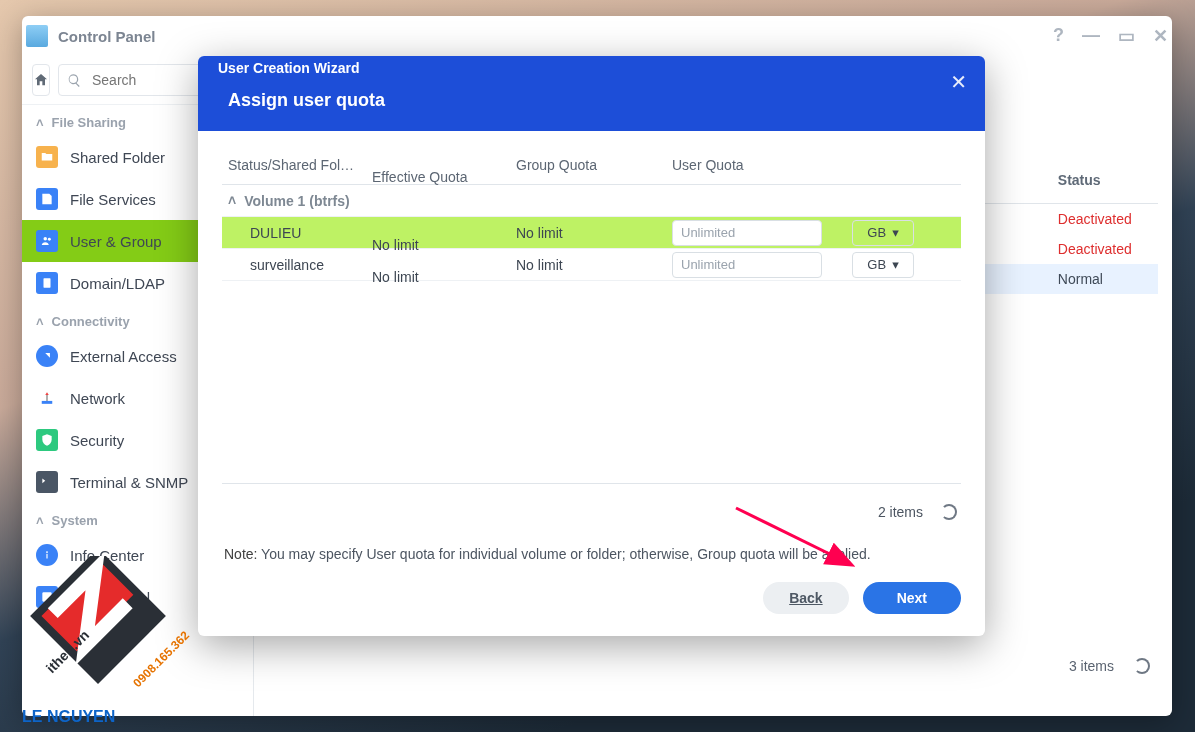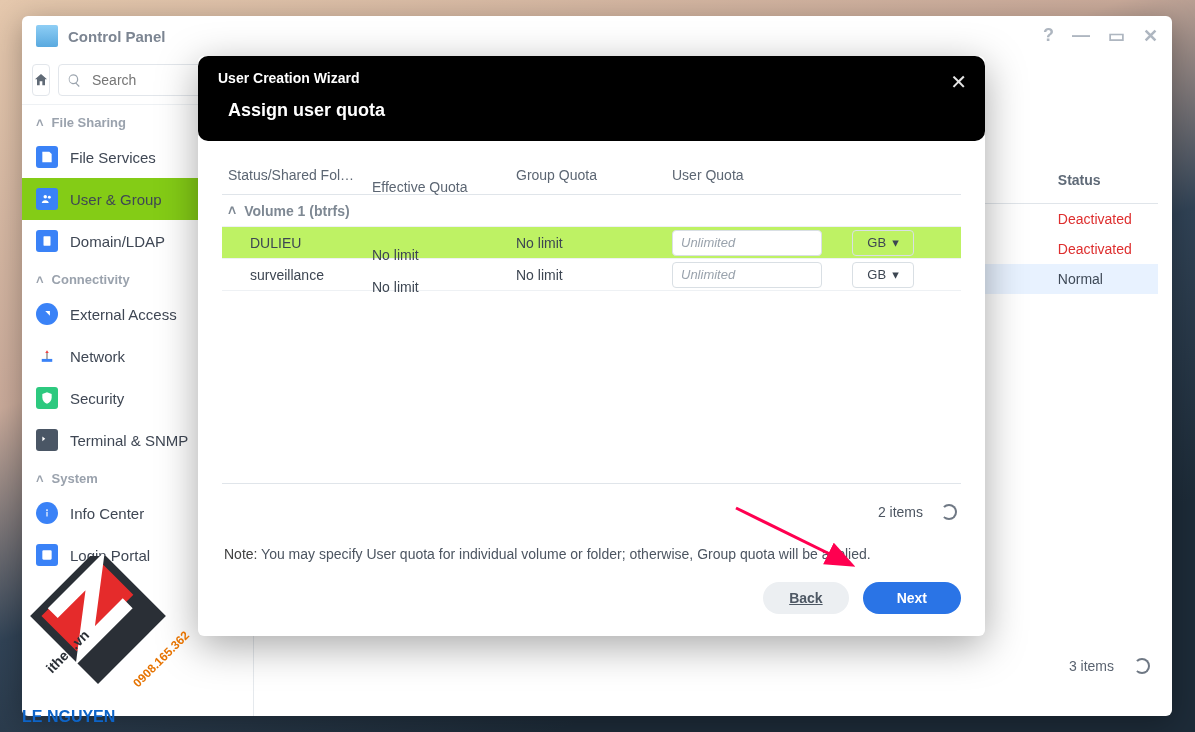--- a/index.html
+++ b/index.html
@@ -1,19 +1,19 @@
 <!DOCTYPE html>
 <html><head>
 <meta charset="utf-8">
 <style>
   * { box-sizing: border-box; font-family: -apple-system, BlinkMacSystemFont, "Segoe UI", Helvetica, Arial, sans-serif; }
   body { margin:0; width:1195px; height:732px; background:linear-gradient(160deg,#e5c8ad 0%,#c9aa9a 35%,#314356 55%,#1d2b38 80%); overflow:hidden; position:relative; }
 
   .window { position:absolute; top:16px; left:22px; width:1150px; height:700px; background:#fff; border-radius:6px; box-shadow:0 6px 30px rgba(0,0,0,.3); display:flex; flex-direction:column; }
-  .titlebar { height:40px; display:flex; align-items:center; padding:0 14px; color:#7c8592; font-size:15px; font-weight:600; }
+  .titlebar { height:40px; display:flex; align-items:center; padding:0 4px; color:#7c8592; font-size:15px; font-weight:600; }
   .titlebar .app-icon { width:22px; height:22px; background:linear-gradient(#8ecef5,#59a9df); border-radius:2px; margin-right:10px; display:flex; align-items:center; justify-content:center; }
   .tb-controls { margin-left:auto; display:flex; gap:18px; color:#aeb6c0; font-size:18px; }
   .tb-controls span { cursor:pointer; }
 
   .body { flex:1; display:flex; min-height:0; }
   .sidebar { width:232px; border-right:1px solid #e5e9ed; display:flex; flex-direction:column; }
   .search-row { display:flex; align-items:flex-end; padding:8px 10px; gap:8px; border-bottom:1px solid #eef1f4; }
   .home-btn { width:32px; height:32px; border:1px solid #e2e6eb; border-radius:4px; display:flex; align-items:center; justify-content:center; color:#606a76; }
   .search-field { flex:1; display:flex; align-items:center; gap:8px; height:32px; border:1px solid #e2e6eb; border-radius:4px; color:#aab2bc; padding:0 8px; font-size:14px; }
   .search-input { border:none; outline:none; flex:1; font-size:14px; color:#333; }
@@ -44,38 +44,38 @@
   .bg-row.active { background:#e8f2ff; }
   .bg-row .c1 { width:760px; }
   .bg-row .c2 { width:140px; color:#de2e2e; }
   .bg-row .c2.normal { color:#3f4a58; }
 
   .main-footer { position:absolute; bottom:42px; right:22px; display:flex; align-items:center; gap:20px; color:#5a6370; font-size:14px; }
   .reload-ic { width:16px; height:16px; border:2px solid #6f7884; border-left-color:transparent; border-radius:50%; position:relative; }
 
   
   .modal { position:absolute; top:56px; left:198px; width:787px; height:580px; background:#fff; border-radius:6px; box-shadow:0 10px 40px rgba(0,0,0,.35); display:flex; flex-direction:column; overflow:hidden; }
-  .modal-head { background:#000000; color:#fff; padding:14px 20px 18px;border-radius:10px; }
+  .modal-head { background:#1d4ed8; color:#fff; padding:4px 20px 18px; }
   .modal-title1 { font-size:14px; font-weight:700; }
   .modal-title2 { font-size:18px; font-weight:700; margin:14px 0 2px 10px; }
   .modal-close { position:absolute; top:14px; right:18px; color:#fff; font-size:20px; cursor:pointer; opacity:.9; }
 
   .modal-body { flex:1; padding:0 24px; display:flex; flex-direction:column; }
   .tbl-head-row { display:flex; align-items:center; height:40px; margin-top:14px; color:#5c6673; font-size:14px; border-bottom:1px solid #e0e5ea; }
   .col-v { width:150px; padding-left:6px; }
   .col-e { width:144px;margin-top:24px; }
   .col-g { width:156px; }
   .col-u { width:170px; }
   .col-unit { width:74px; }
 
   .vol-row { display:flex; align-items:center; height:32px; color:#7e8893; font-weight:700; font-size:14px; gap:8px; padding-left:6px; border-bottom:1px solid #eef1f4; }
   .data-row { display:flex; align-items:center; height:32px; font-size:14px; color:#3d4652; border-bottom:1px solid #eef1f4; }
   .data-row.sel { background:#bef264; }
   .data-row .col-v { padding-left:28px; }
-  .q-input { height:26px; width:150px; border:1px solid #d9dfe4; border-radius:4px; padding:0 8px; font-size:13px; color:#333;font-style:italic; }
+  .q-input { height:26px; width:150px; border:1px solid #d9dfe4; border-radius:4px; padding:0 8px; font-size:13px; color:#333; }
   .q-input::placeholder { color:#9aa3ad; }
   .unit-select { height:26px; width:62px; border:1px solid #d9dfe4; border-radius:4px; display:flex; align-items:center; justify-content:center; gap:6px; font-size:13px; color:#3d4652; margin-left:10px; cursor:pointer; }
 
   .spacer { flex:1; }
   .items-bar { display:flex; justify-content:flex-end; align-items:center; gap:18px; padding:20px 4px; border-top:1px solid #e0e5ea; color:#4c5561; font-size:14px; }
   .note { font-size:14px; color:#4c5561; padding:6px 2px 12px; }
   .note b { color:#404040; font-weight:400; }
   .modal-footer { display:flex; justify-content:flex-end; gap:14px; padding:8px 24px 22px; }
   .btn { height:32px; padding:0 26px; border-radius:16px; font-size:14px; font-weight:600; border:none; cursor:pointer; }
   .btn-back { background:#eceff2; color:#4e5864;text-decoration:underline; }
@@ -116,20 +116,28 @@
             </svg>
           <input type="text" class="search-input" placeholder="Search" style="">
         </div>
       </div>
 
       <div class="group-header">
         <span>˄</span>
         <span>File Sharing</span>
       </div>
       <div class="nav-list">
+        <div class="nav-item">
+          <span class="nav-icon ic-folder">
+              <svg viewBox="0 0 24 24" fill="#fff">
+                <path d="M3 5h6l2 2h10v11H3z"></path>
+              </svg>
+            </span>
+          <span>Shared Folder</span>
+        </div>
         <div class="nav-item">
           <span class="nav-icon ic-files">
               <svg viewBox="0 0 24 24" fill="#fff">
                 <path d="M4 3h12l4 4v14H4z"></path>
               </svg>
             </span>
           <span>File Services</span>
         </div>
         <div class="nav-item active">
           <span class="nav-icon ic-users">

